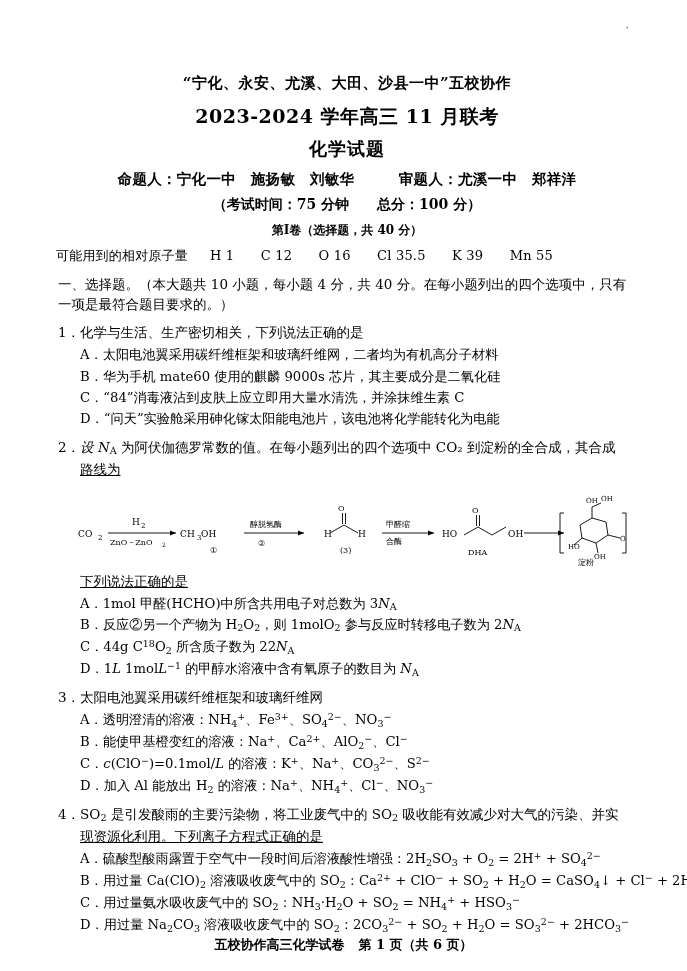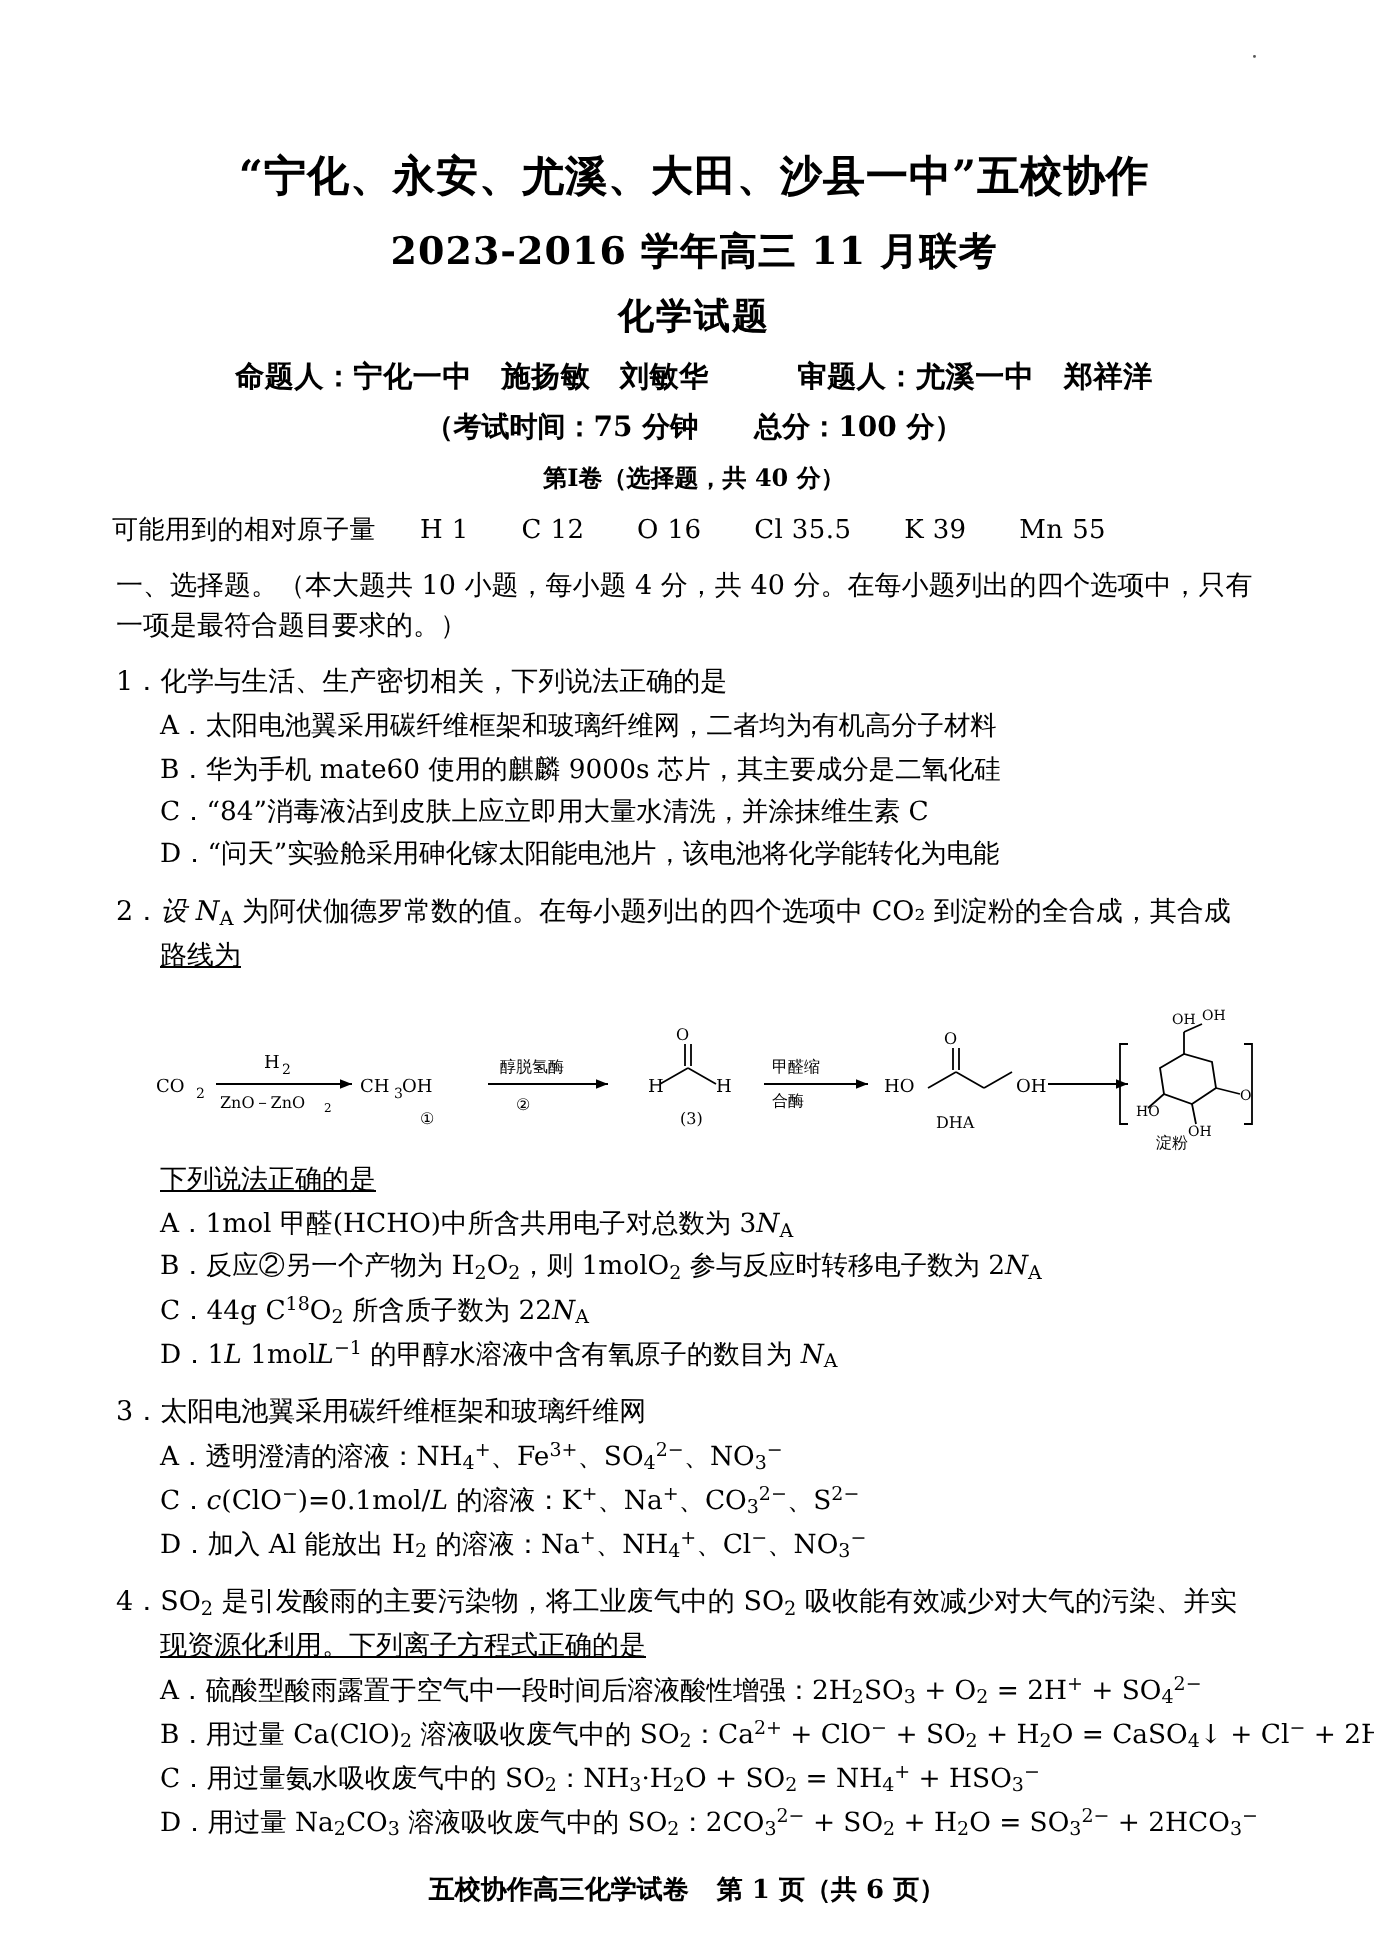--- a/index.html
+++ b/index.html
@@ -24,21 +24,21 @@
   }
   .inner {
     position: absolute;
     left: 58px;
     top: 0;
     width: 578px;
   }
   
   .title-main {
     text-align: center;
-    font-size: 21px;
+    font-size: 15px;
     font-weight: bold;
     letter-spacing: 0.5px;
     margin-top: 72px;
     line-height: 1.5;
   }
   .title-sub {
     text-align: center;
     font-size: 19px;
     font-weight: bold;
     margin-top: 9px;
@@ -136,21 +136,21 @@
 </head>
 <body>
 
 <div class="page">
 
   <div class="dotmark">·</div>
 
   <div class="inner">
 
     <div class="title-main">“宁化、永安、尤溪、大田、沙县一中”五校协作</div>
-    <div class="title-sub">2023-2016 学年高三 11 月联考</div>
+    <div class="title-sub">2023-2024 学年高三 11 月联考</div>
     <div class="title-third">化学试题</div>
     <div class="authors">命题人：宁化一中　施扬敏　刘敏华　　　审题人：尤溪一中　郑祥洋</div>
     <div class="exam-info">（考试时间：75 分钟　　总分：100 分）</div>
     <div class="section-head">第Ⅰ卷（选择题，共 40 分）</div>
 
     <div class="atomic">
       <span>可能用到的相对原子量</span><span class="sp"></span><span>H 1　　C 12　　O 16　　Cl 35.5　　K 39　　Mn 55</span>
     </div>
 
     <div class="qtype">一、选择题。（本大题共 10 小题，每小题 4 分，共 40 分。在每小题列出的四个选项中，只有一项是最符合题目要求的。）</div>
@@ -246,20 +246,21 @@
       <div class="opt">B．反应②另一个产物为 H<sub>2</sub>O<sub>2</sub>，则 1molO<sub>2</sub> 参与反应时转移电子数为 2<span class="ital">N</span><sub>A</sub></div>
       <div class="opt">C．44g C<sup>18</sup>O<sub>2</sub> 所含质子数为 22<span class="ital">N</span><sub>A</sub></div>
       <div class="opt">D．1<span class="ital">L</span> 1mol<span class="ital">L</span><sup>−1</sup> 的甲醇水溶液中含有氧原子的数目为 <span class="ital">N</span><sub>A</sub></div>
     </div>
 
     <div class="q">
       <div class="q-stem">
         <span>3．</span><span>太阳电池翼采用碳纤维框架和玻璃纤维网</span>
       </div>
       <div class="opt">A．透明澄清的溶液：NH<sub>4</sub><sup>+</sup>、Fe<sup>3+</sup>、SO<sub>4</sub><sup>2−</sup>、NO<sub>3</sub><sup>−</sup></div>
+      <div class="opt">B．能使甲基橙变红的溶液：Na<sup>+</sup>、Ca<sup>2+</sup>、AlO<sub>2</sub><sup>−</sup>、Cl<sup>−</sup></div>
       <div class="opt">C．<span class="ital">c</span>(ClO<sup>−</sup>)=0.1mol/<span class="ital">L</span> 的溶液：K<sup>+</sup>、Na<sup>+</sup>、CO<sub>3</sub><sup>2−</sup>、S<sup>2−</sup></div>
       <div class="opt">D．加入 Al 能放出 H<sub>2</sub> 的溶液：Na<sup>+</sup>、NH<sub>4</sub><sup>+</sup>、Cl<sup>−</sup>、NO<sub>3</sub><sup>−</sup></div>
     </div>
 
     <div class="q">
       <div class="q-stem">
         <span>4．</span>SO<sub>2</sub> 是引发酸雨的主要污染物，将工业废气中的 SO<sub>2</sub> 吸收能有效减少对大气的污染、并实
       </div>
       <div class="indent2">现资源化利用。下列离子方程式正确的是</div>
       <div class="opt">A．硫酸型酸雨露置于空气中一段时间后溶液酸性增强：2H<sub>2</sub>SO<sub>3</sub> + O<sub>2</sub> = 2H<sup>+</sup> + SO<sub>4</sub><sup>2−</sup></div>

